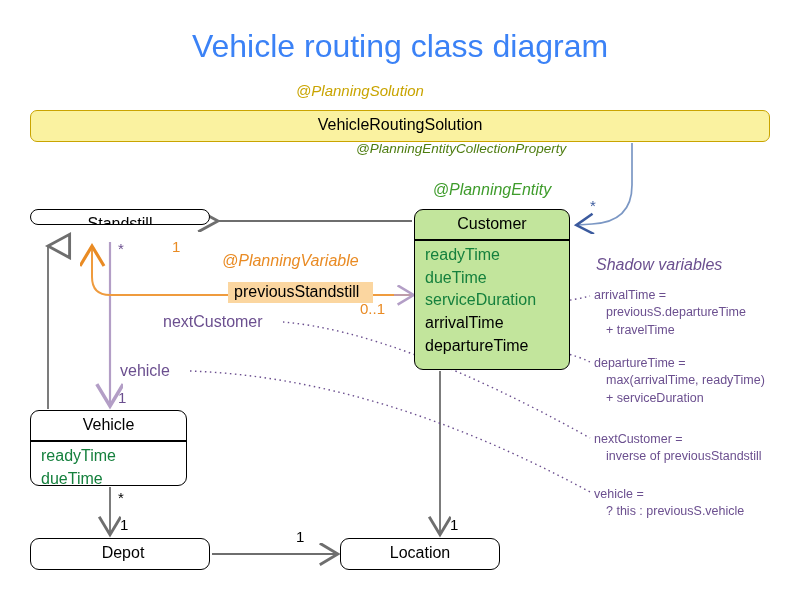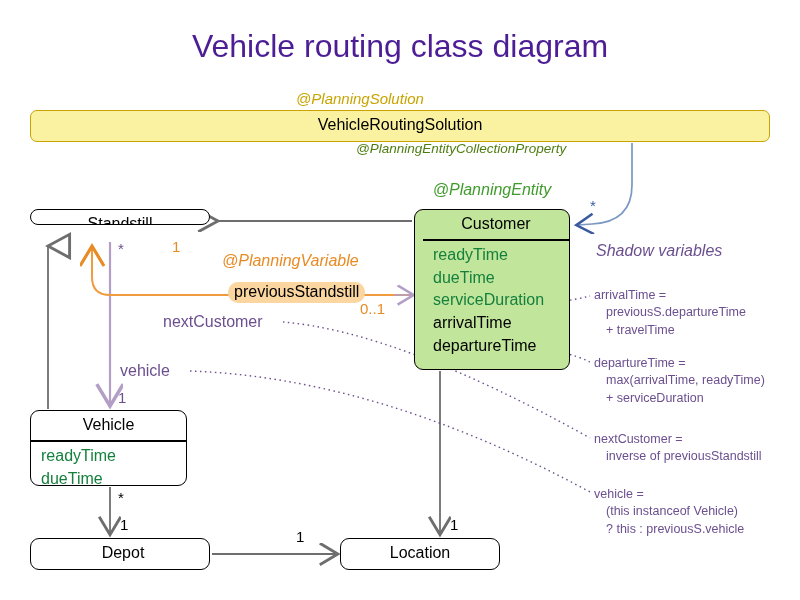--- a/index.html
+++ b/index.html
@@ -21,34 +21,34 @@
     top: 0;
     width: 800px;
     height: 600px;
   }
   .ttl {
     position: absolute;
     width: 800px;
     text-align: center;
     top: 28px;
     font-size: 32px;
-    color: #4c1d95;
+    color: #3b82f6;
     letter-spacing: 0px;
   }
   .ann {
     position: absolute;
     font-style: italic;
     font-size: 15px;
     white-space: nowrap;
   }
-  .ann-sol   { color: #c9a400; top: 90px; left: 0; width: 720px; text-align: center; }
+  .ann-sol   { color: #c9a400; top: 82px; left: 0; width: 720px; text-align: center; }
   .ann-coll  { color: #4d7c0f; top: 141px; left: 356px; font-size: 13.5px; }
   .ann-ent   { color: #3f9c2c; top: 181px; left: 414px; width: 156px; text-align: center; font-size: 16px; }
   .ann-var   { color: #e98b24; top: 252px; left: 222px; font-size: 16px; }
-  .ann-shadow{ color: #6b4f8f; top: 242px; left: 596px; font-size: 16px; }
+  .ann-shadow{ color: #6b4f8f; top: 256px; left: 596px; font-size: 16px; }
 
   .box {
     position: absolute;
     box-sizing: border-box;
     border: 1.6px solid #000000;
     border-radius: 9px;
     background: #ffffff;
     overflow: hidden;
   }
   .box .hdr {
@@ -77,34 +77,33 @@
     background: #faf2a0;
     border: 1.6px solid #c9a400;
     border-radius: 7px;
   }
   #box-solution .hdr { padding-top: 5px; }
 
   #box-standstill { left: 30px; top: 209px; width: 180px; height: 16px; }
   #box-customer {
     left: 414px; top: 209px; width: 156px; height: 161px;
     background: #c2e59c;
-    padding-left: 8px;
   }
   #box-customer .attrs div.shadow { color: #000000; }
   #box-vehicle  { left: 30px; top: 410px; width: 157px; height: 76px; }
   #box-depot    { left: 30px; top: 538px; width: 180px; height: 32px; padding-left: 6px; }
   #box-location { left: 340px; top: 538px; width: 160px; height: 32px; }
 
   .chip {
     position: absolute;
     background: #fbd6a0;
     color: #000;
     font-size: 16px;
-    padding: 1px 6px 2px 6px;
-    border-radius: 10px;
+    padding: 1px 14px 2px 6px;
+    border-radius: 0;
     white-space: nowrap;
     top: 282px;
     left: 228px;
   }
 
   .lbl {
     position: absolute;
     font-size: 15px;
     white-space: nowrap;
   }
@@ -244,17 +243,16 @@
     <span class="ind">+ serviceDuration</span>
   </div>
 
   <div class="note" style="top:431px; left:594px;">
     <span>nextCustomer =</span>
     <span class="ind">inverse of previousStandstill</span>
   </div>
 
   <div class="note" style="top:486px; left:594px;">
     <span>vehicle =</span>
-    <span class="ind">(this instanceof Vehicle)</span>
     <span class="ind">? this : previousS.vehicle</span>
   </div>
 
 </div>
 
 </body></html>

